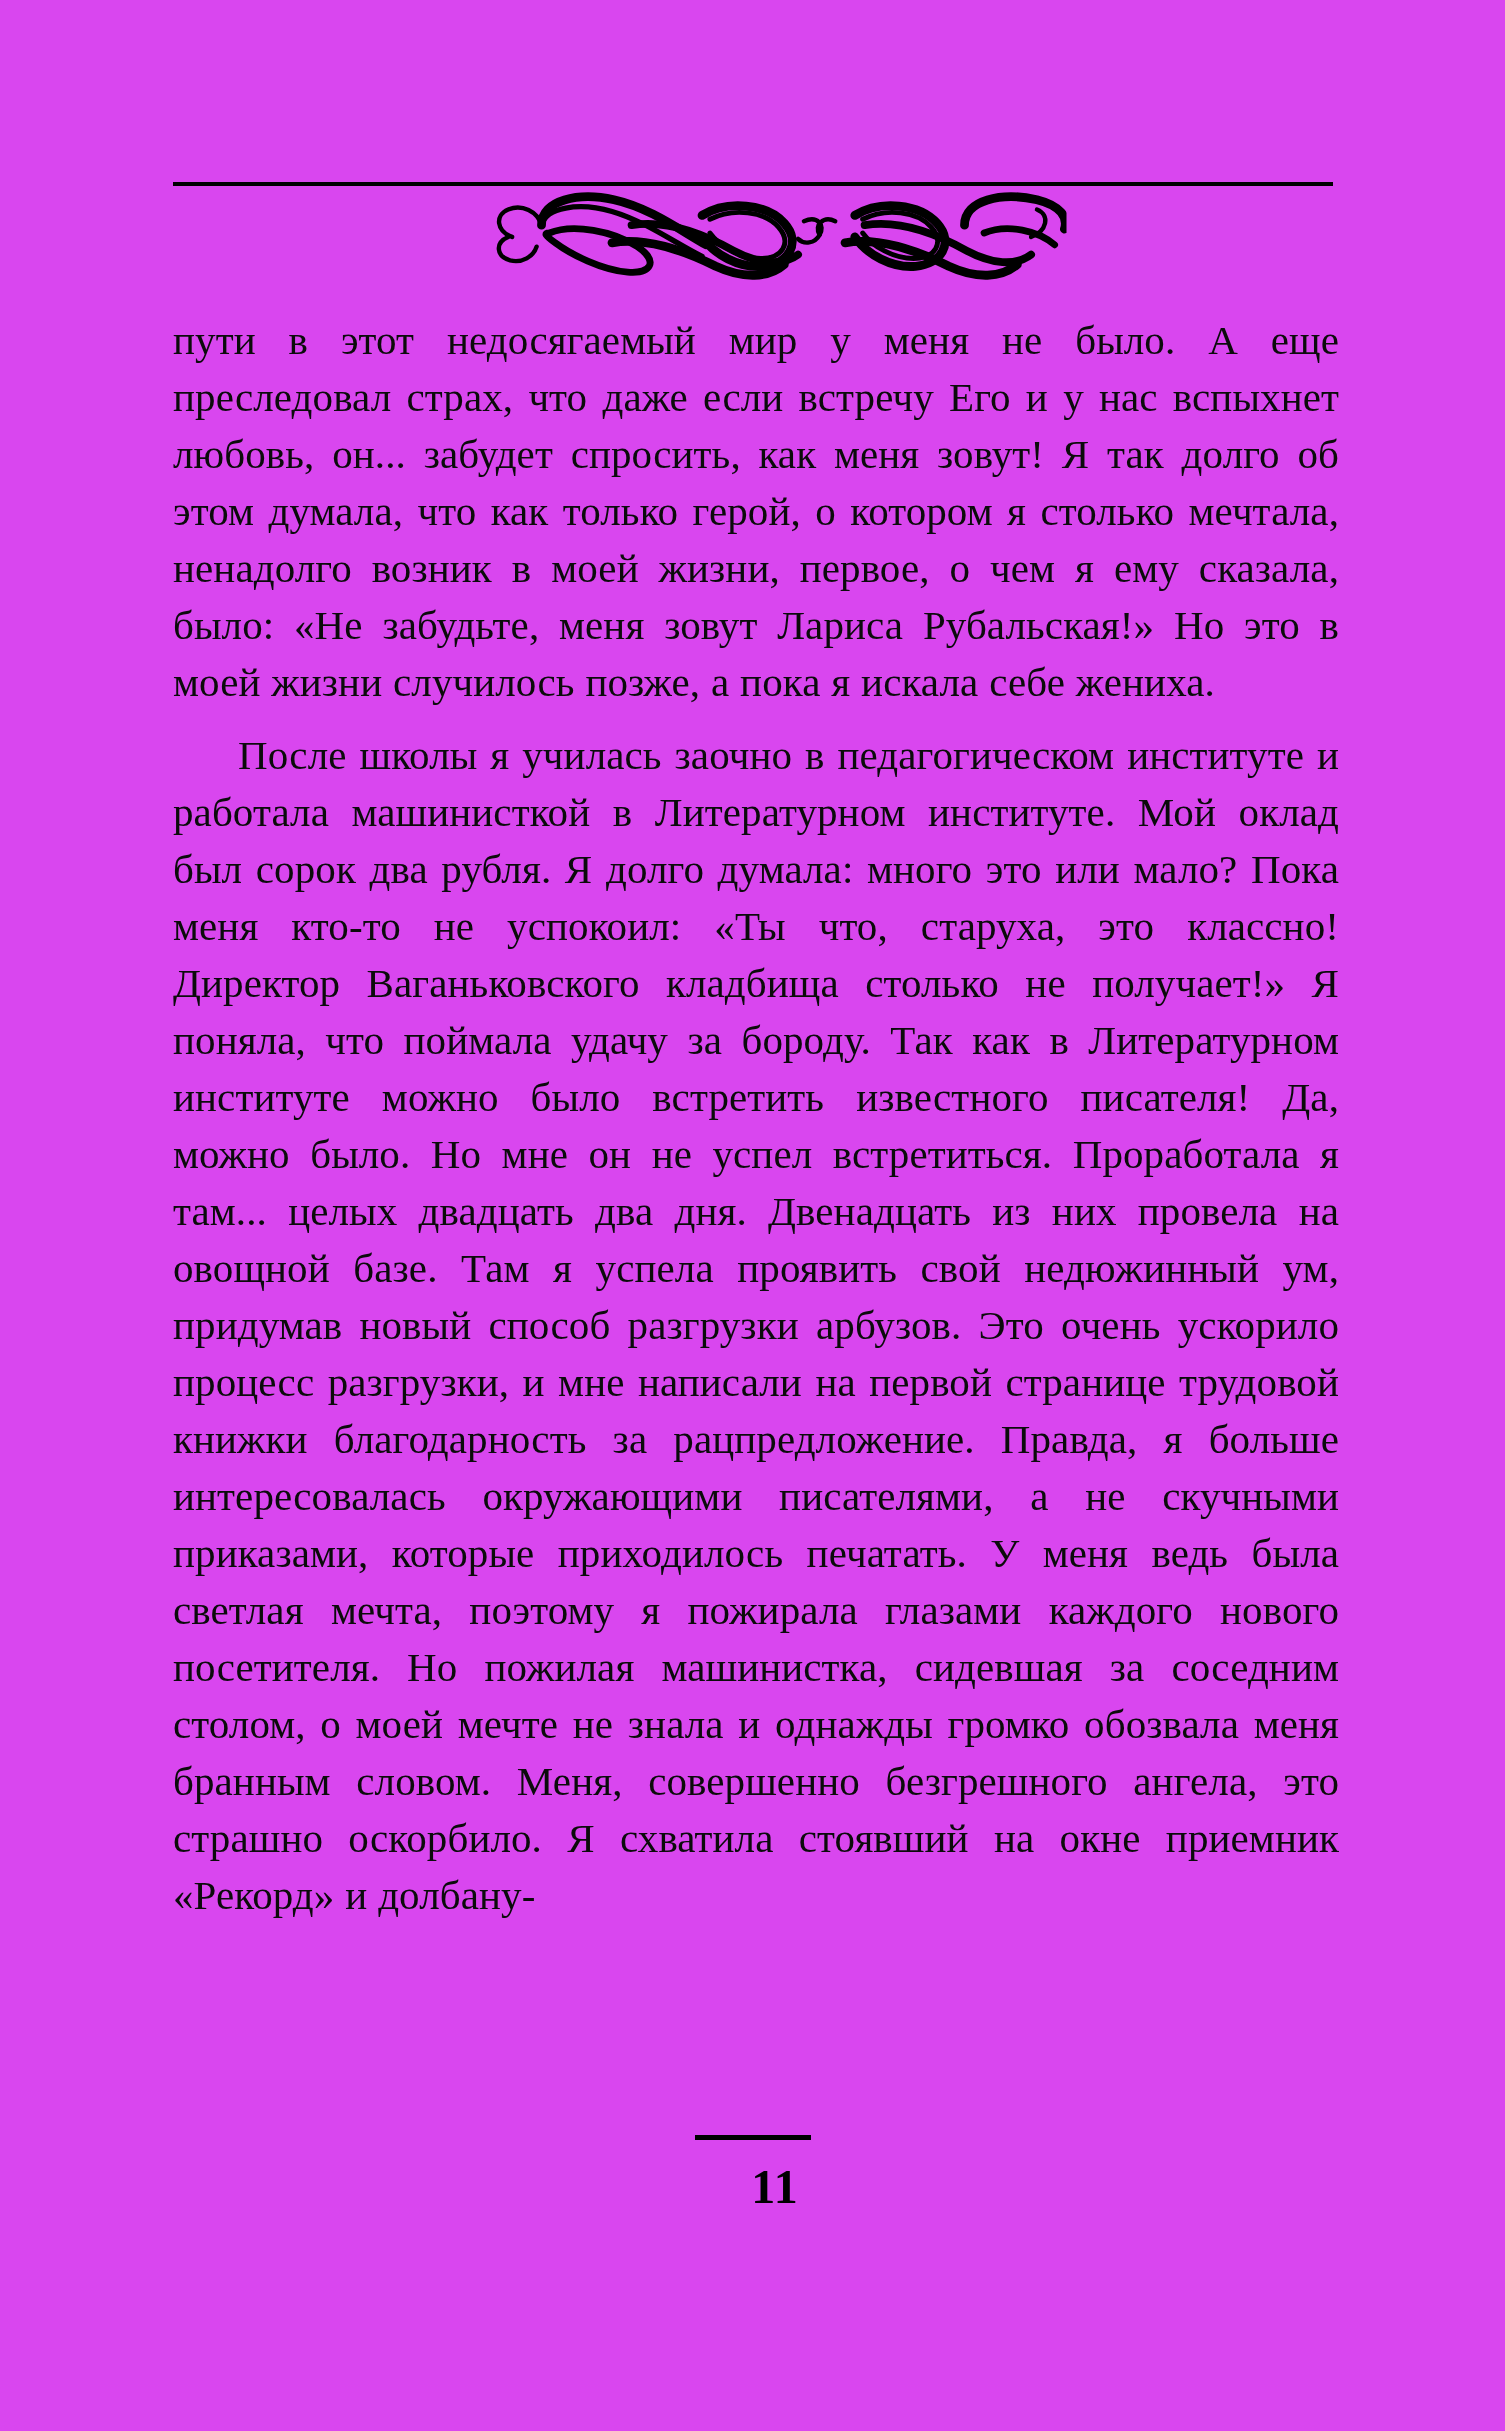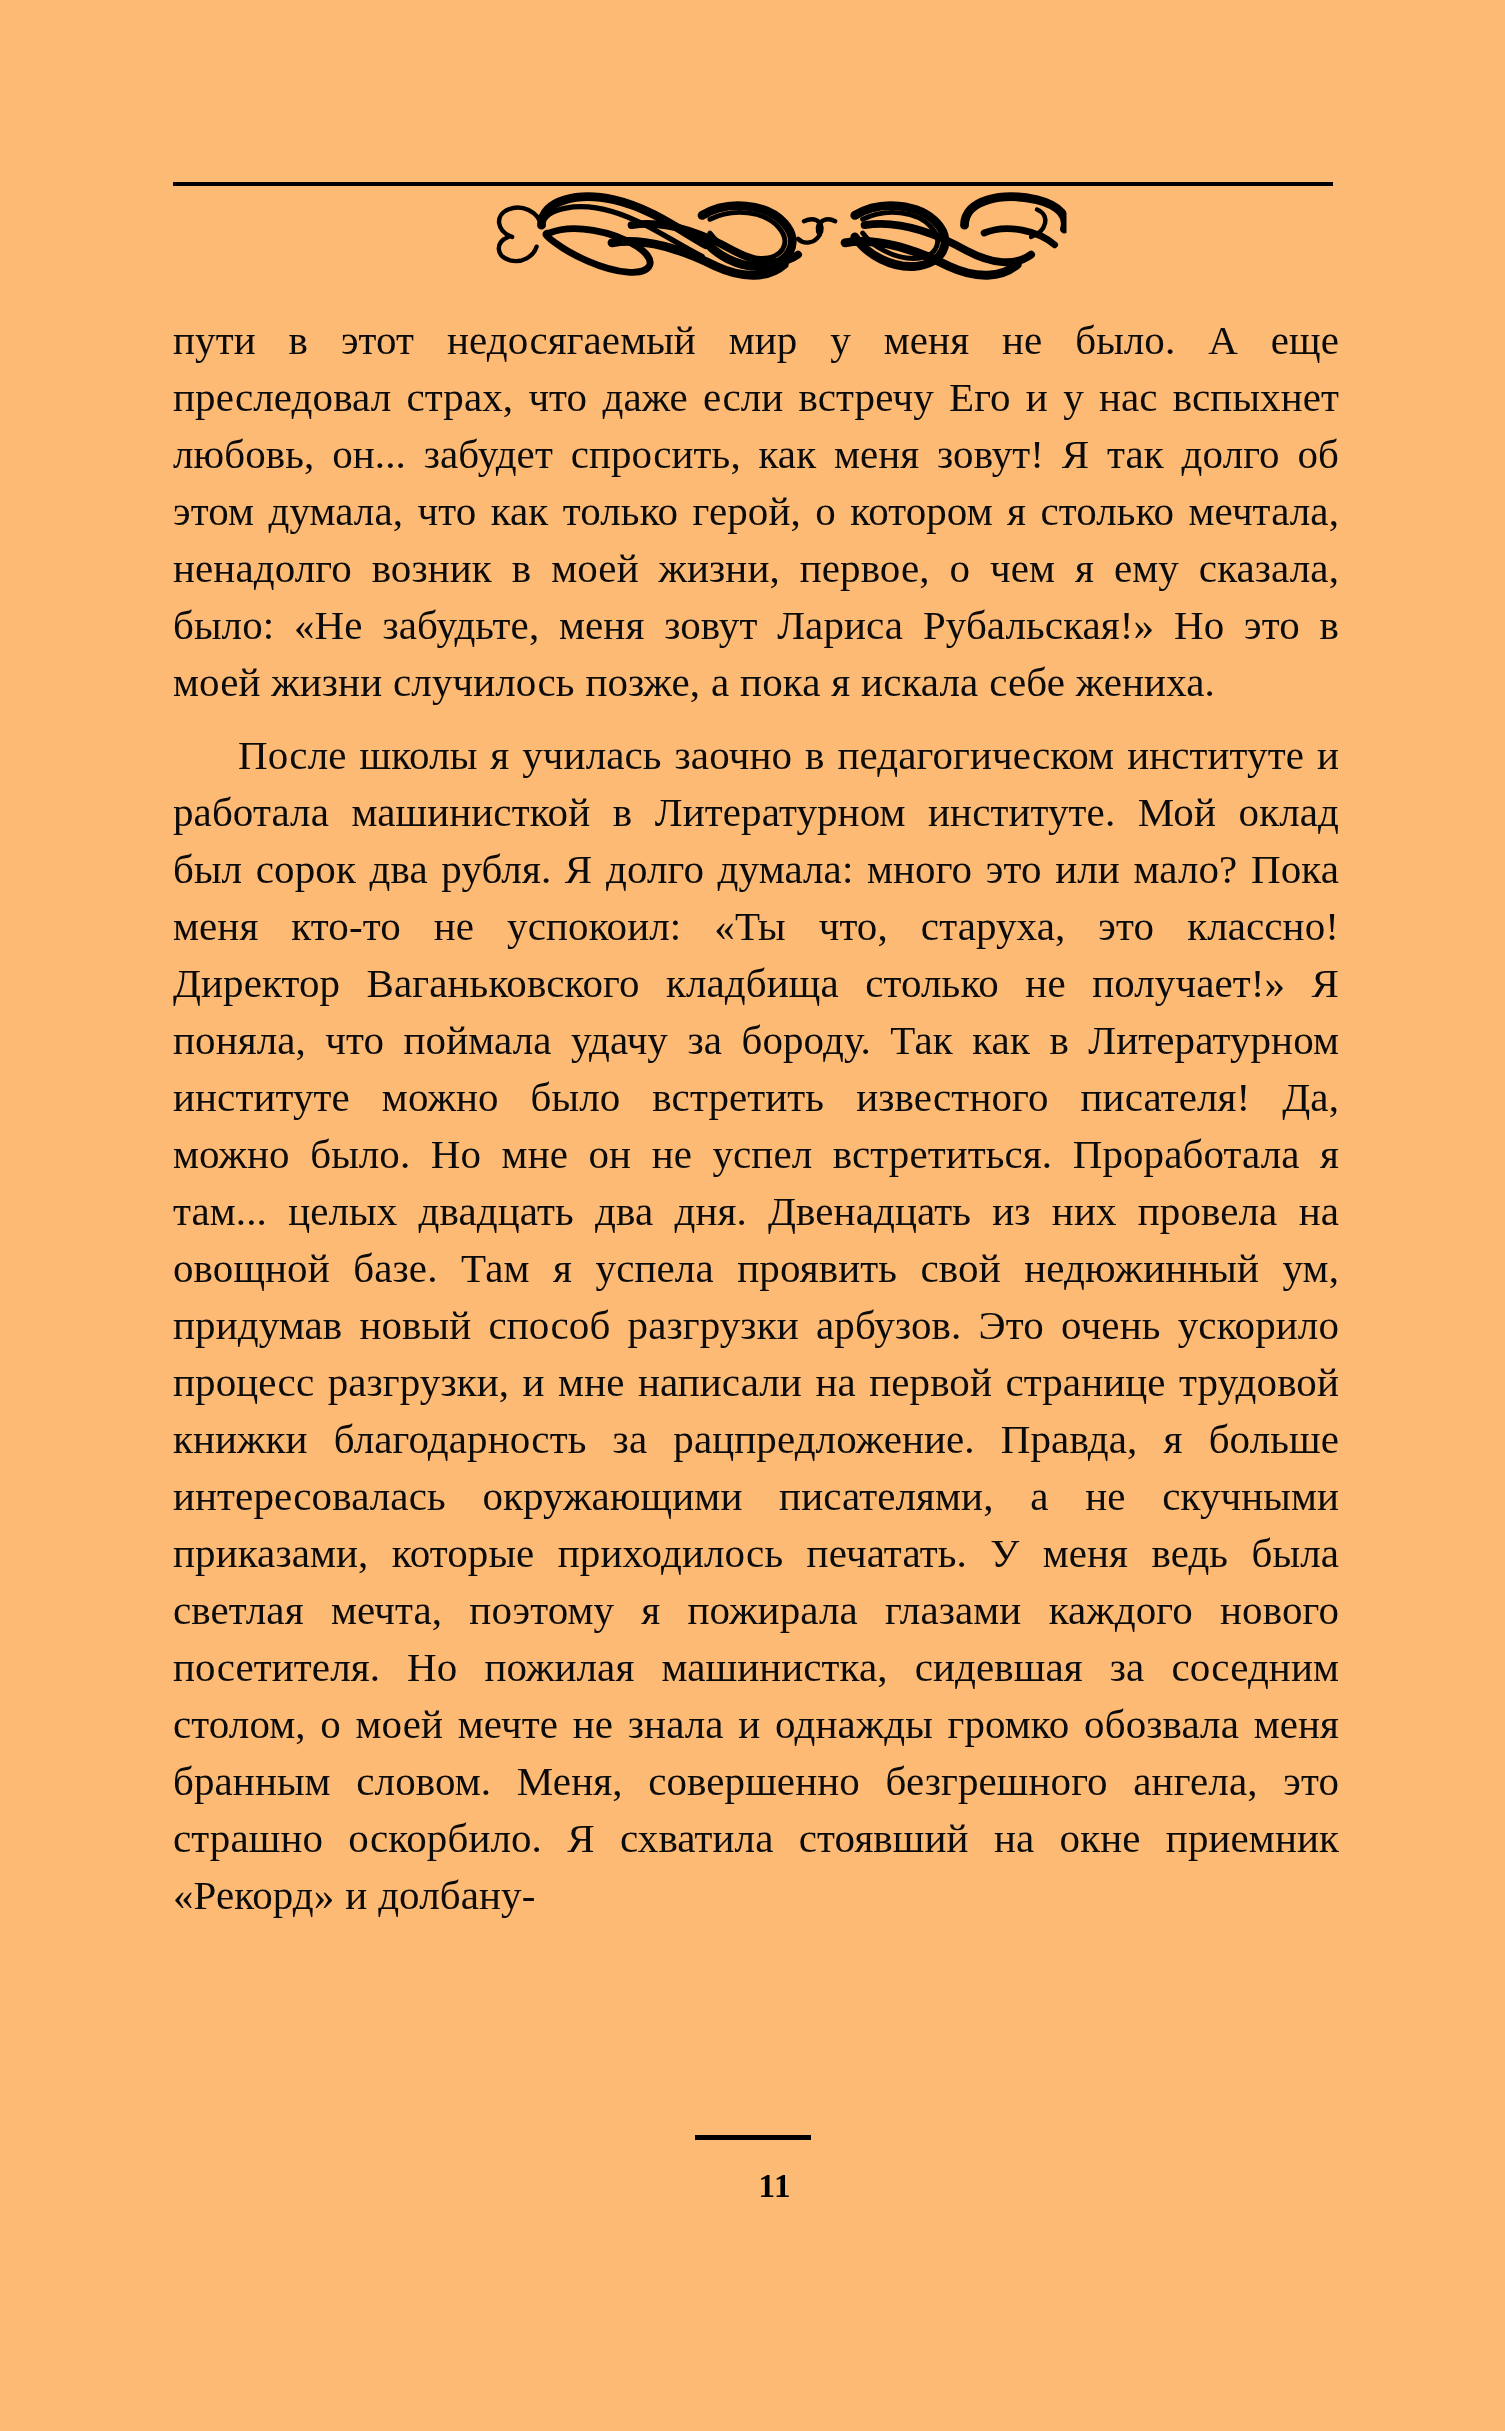--- a/index.html
+++ b/index.html
@@ -5,21 +5,21 @@
   html, body {
     margin: 0;
     padding: 0;
     background: #ffffff;
   }
 
   .page {
     position: relative;
     width: 1506px;
     height: 2432px;
-    background: #fdba74;
+    background: #d946ef;
     margin: 0 auto;
     overflow: hidden;
     font-family: "Liberation Serif", "DejaVu Serif", serif;
     color: #0b0b0b;
   }
 
   
   .header-block {
     position: absolute;
     left: 173px;
@@ -91,21 +91,21 @@
   .footer-rule {
     width: 116px;
     height: 4.9px;
     background: #000000;
     margin: 0 auto 23.5px auto;
   }
 
   .folio {
     font-family: "Liberation Serif", "DejaVu Serif", serif;
     font-weight: bold;
-    font-size: 33px;
+    font-size: 48px;
     line-height: 47px;
     color: #000000;
     letter-spacing: 1px;
     padding-left: 44px;
   }
 </style>
 </head>
 <body>
 
 <div class="page">

